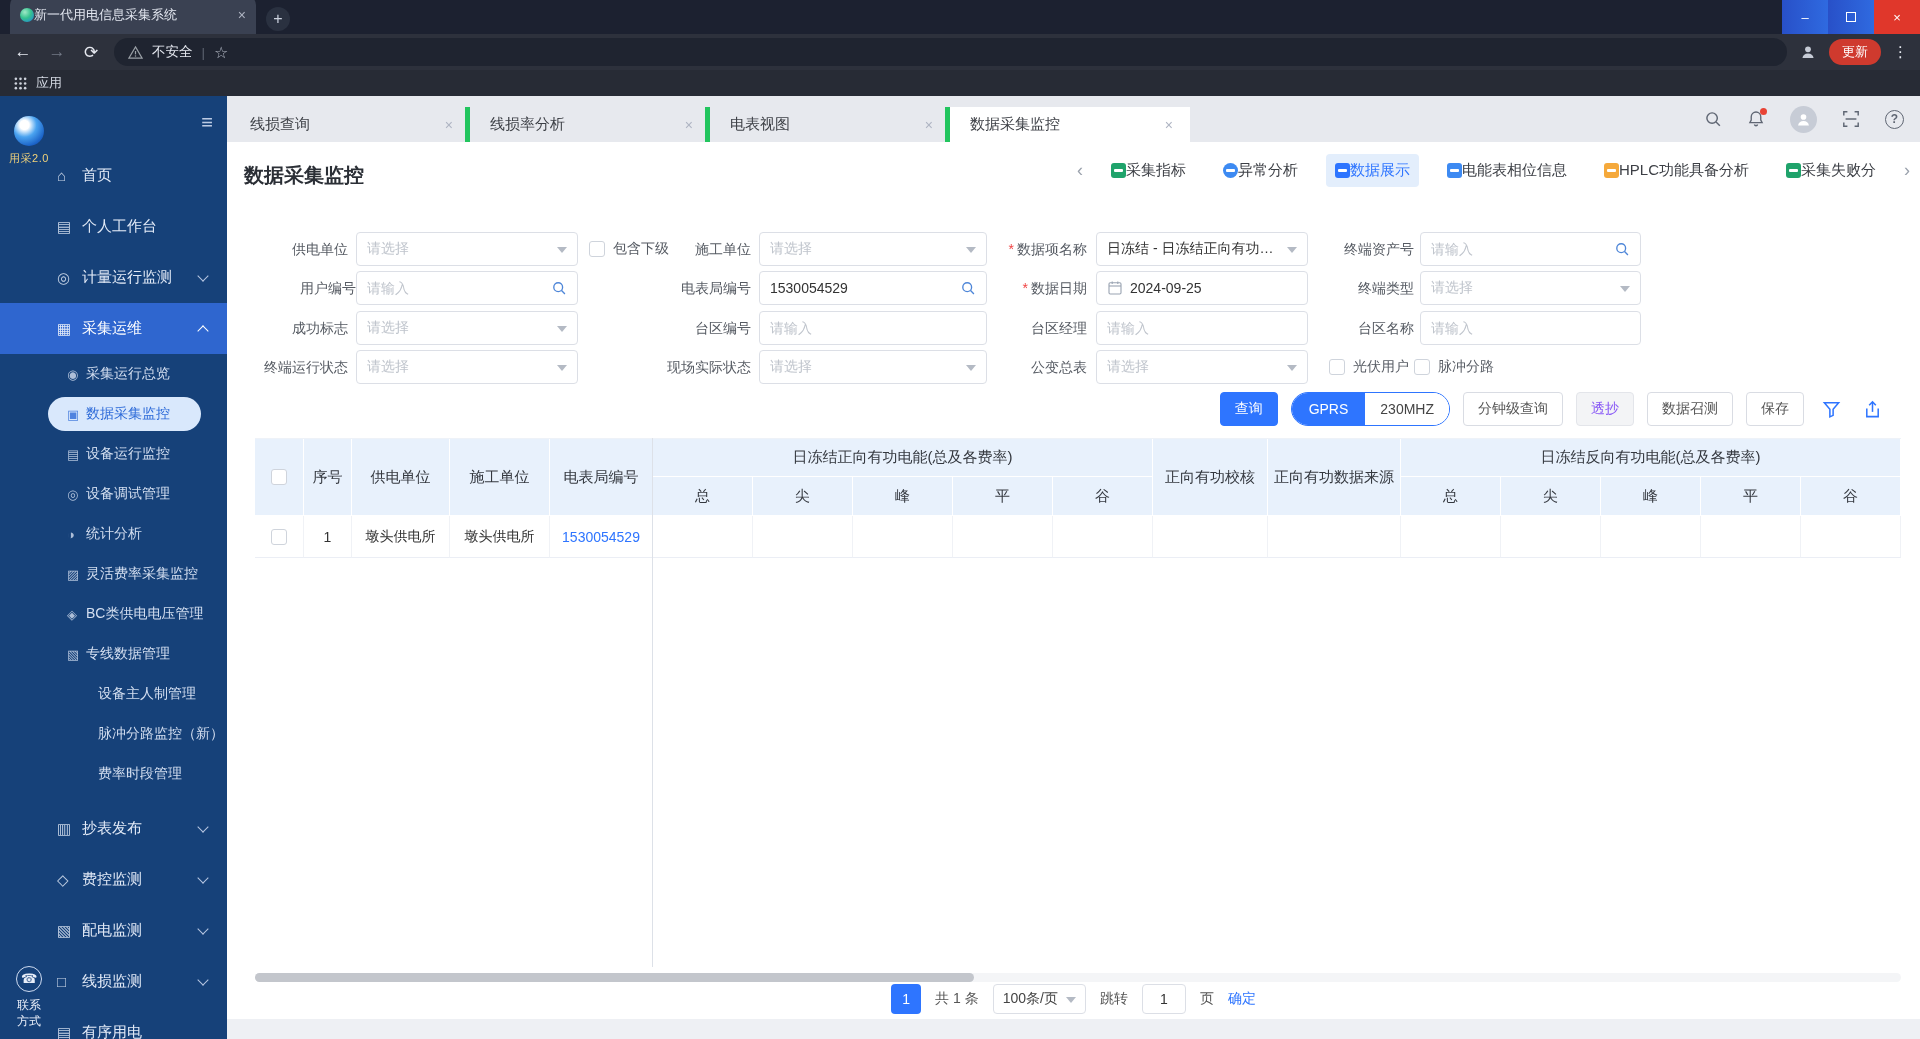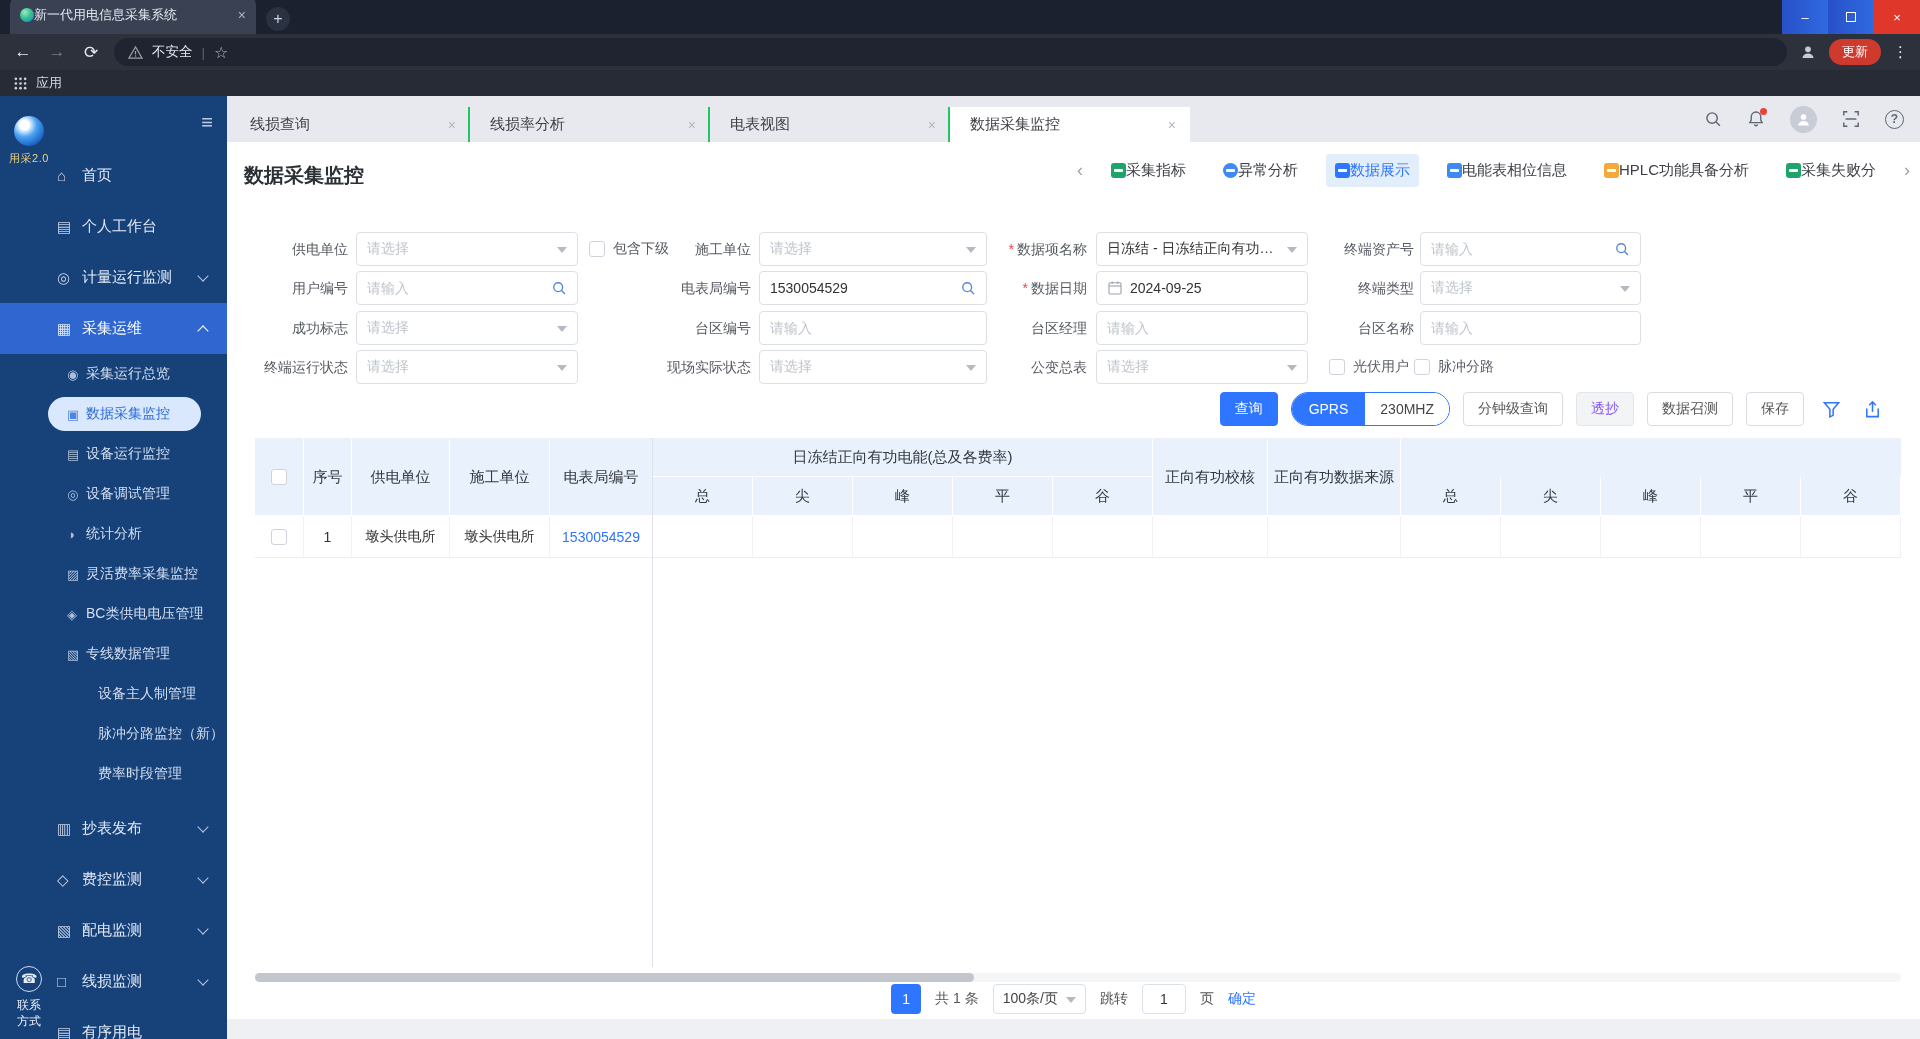--- a/index.html
+++ b/index.html
@@ -48,21 +48,21 @@
 .sub .pill{position:absolute;left:48px;right:26px;top:3px;bottom:3px;background:#d9e8fc;border-radius:17px}
 .sub.active{color:#2e6bd8}
 .sub>span{position:relative}
 .mgap{margin-top:9px}
 .contact{position:absolute;left:7px;bottom:10px;width:44px;text-align:center;font-size:12px;color:#e8eef9;z-index:3;line-height:1.35}
 .phc{width:26px;height:26px;border:1px solid #cfdcf2;border-radius:50%;margin:0 auto 5px;display:flex;align-items:center;justify-content:center;font-size:13px;font-style:normal}
 
 .main{flex:1;display:flex;flex-direction:column;min-width:0;background:#fff}
 .tabstrip{height:46px;background:#e7e9ee;position:relative;flex-shrink:0}
 .wstabs{position:absolute;left:3px;bottom:0;display:flex}
-.wstab{width:240px;height:35px;display:flex;align-items:center;padding:0 12px 0 20px;font-size:15px;color:#3c3f45;background:#e7e9ee;border-right:2px solid #22c55e}
+.wstab{width:240px;height:35px;display:flex;align-items:center;padding:0 12px 0 20px;font-size:15px;color:#3c3f45;background:#e7e9ee;border-right:5px solid #22c55e}
 .wstab.active{background:#fff;border-right-color:transparent}
 .stripicons{position:absolute;right:16px;top:0;height:46px;display:flex;align-items:center;gap:25px;color:#5f6673}
 .bellwrap{position:relative}
 .belldot{position:absolute;right:-2px;top:-2px;width:7px;height:7px;border-radius:50%;background:#e84335}
 .avatar{width:27px;height:27px;border-radius:50%;background:#c7ccd6;display:flex;align-items:center;justify-content:center;overflow:hidden}
 .help{width:19px;height:19px;border-radius:50%;border:1.7px solid #5f6673;display:flex;align-items:center;justify-content:center;font-size:12px;font-weight:700}
 .content{flex:1;position:relative;background:#fff;min-width:0}
 .ptitle{position:absolute;left:17px;top:20px;font-size:20px;font-weight:700;color:#2b2f36}
 .navtabs{position:absolute;right:10px;top:12px;display:flex;align-items:center;gap:19px;font-size:15px;color:#3c3f45}
 .ntab{display:flex;align-items:center;padding:7px 9px;border-radius:4px;white-space:nowrap}
@@ -378,21 +378,21 @@
         <div class="fctl" style="left:1193px;width:221px">
           <input placeholder="请输入" style="">
           <svg class="mag" viewBox="0 0 20 20">
               <circle cx="9" cy="9" r="5.5" fill="none" stroke="currentColor" stroke-width="1.7"></circle>
               <line x1="13.2" y1="13.2" x2="17.4" y2="17.4" stroke="currentColor" stroke-width="1.7"></line>
             </svg>
         </div>
       </div>
 
       <div class="frow" style="top:126px">
-        <span class="flabel" style="left:0;width:121px">用户编号</span>
+        <span class="flabel" style="left:8px;width:121px">用户编号</span>
         <div class="fctl" style="left:129px;width:222px">
           <input placeholder="请输入" style="">
           <svg class="mag" viewBox="0 0 20 20">
               <circle cx="9" cy="9" r="5.5" fill="none" stroke="currentColor" stroke-width="1.7"></circle>
               <line x1="13.2" y1="13.2" x2="17.4" y2="17.4" stroke="currentColor" stroke-width="1.7"></line>
             </svg>
         </div>
         <span class="flabel" style="left:354px;width:170px">电表局编号</span>
         <div class="fctl" style="left:532px;width:228px">
           <input value="1530054529" style="">
@@ -493,20 +493,21 @@
           <div class="th" style="grid-column:1;grid-row:1/3">
               <span class="cb"></span>
             </div>
           <div class="th" style="grid-column:2;grid-row:1/3">序号</div>
           <div class="th" style="grid-column:3;grid-row:1/3">供电单位</div>
           <div class="th" style="grid-column:4;grid-row:1/3">施工单位</div>
           <div class="th" style="grid-column:5;grid-row:1/3">电表局编号</div>
           <div class="th" style="grid-column:6/11;grid-row:1">日冻结正向有功电能(总及各费率)</div>
           <div class="th" style="grid-column:12;grid-row:1/3">正向有功数据来源</div>
           <div class="th" style="grid-column:11;grid-row:1/3">正向有功校核</div>
+          <div class="th" style="grid-column:13/18;grid-row:1">日冻结反向有功电能(总及各费率)</div>
           <div class="th" style="grid-column:6;grid-row:2">总</div>
           <div class="th" style="grid-column:7;grid-row:2">尖</div>
           <div class="th" style="grid-column:8;grid-row:2">峰</div>
           <div class="th" style="grid-column:9;grid-row:2">平</div>
           <div class="th" style="grid-column:10;grid-row:2">谷</div>
           <div class="th" style="grid-column:13;grid-row:2">总</div>
           <div class="th" style="grid-column:14;grid-row:2">尖</div>
           <div class="th" style="grid-column:15;grid-row:2">峰</div>
           <div class="th" style="grid-column:16;grid-row:2">平</div>
           <div class="th" style="grid-column:17;grid-row:2">谷</div>

